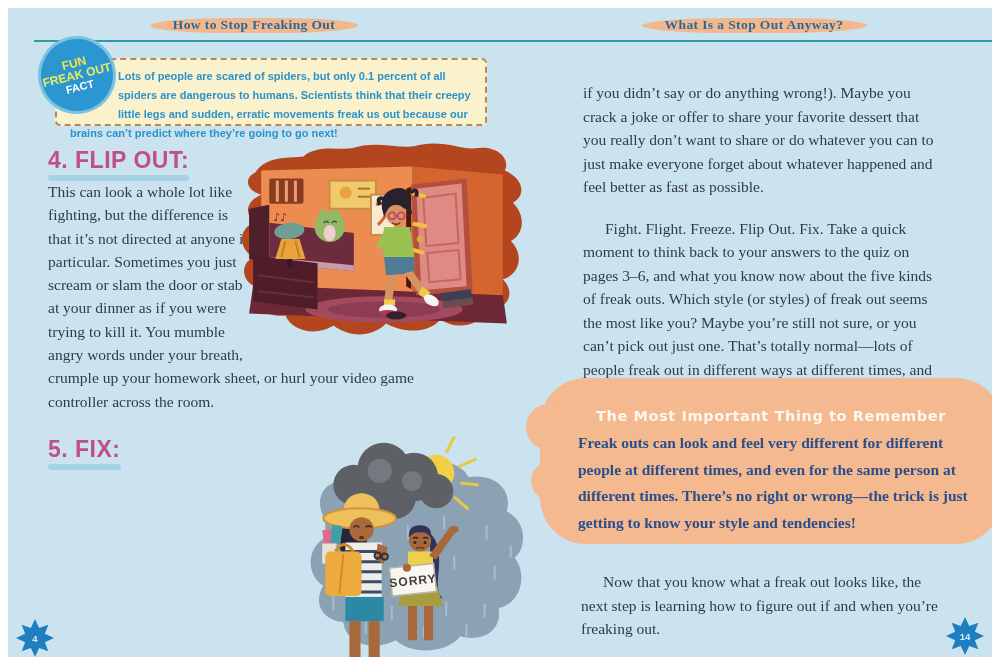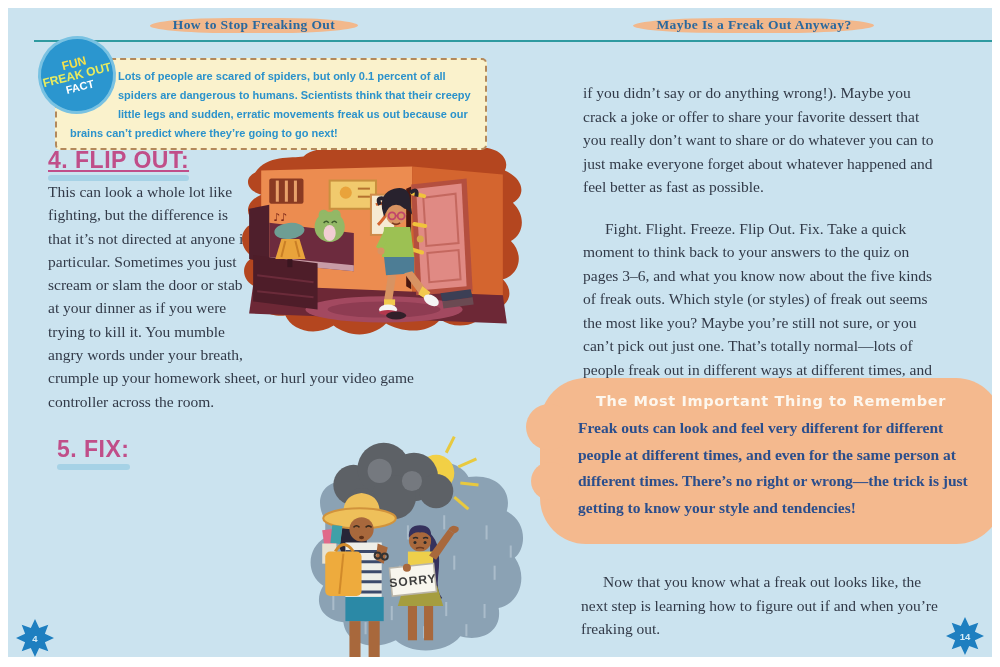--- a/index.html
+++ b/index.html
@@ -26,36 +26,36 @@
     position:absolute;left:30px;top:28px;width:78px;height:78px;border-radius:50%;
     background:#2b96cf;border:3px solid #79c2e2;box-sizing:border-box;
     transform:rotate(-14deg);display:flex;flex-direction:column;align-items:center;
     justify-content:center;line-height:1.05;z-index:3;
     font-family:"Liberation Sans", sans-serif;font-weight:bold;text-align:center;
   }
   .badge .b1,.badge .b2{color:#f6e14b;font-size:12px;}
   .badge .b2{color:#e9ec5f;}
   .badge .b3{color:#ffffff;font-size:11px;}
   .factbox{
-    position:absolute;left:47px;top:50px;width:432px;height:92px;box-sizing:border-box;
+    position:absolute;left:47px;top:50px;width:432px;height:68px;box-sizing:border-box;
     background:#faf2cc;border:2px dashed #b3895b;border-radius:5px;
     padding:7px 13px 6px 13px;z-index:2;
     font-family:"Liberation Sans", sans-serif;font-weight:bold;font-size:11px;
     line-height:19px;color:#2b92cb;
   }
   .factbox .cutout{float:left;width:48px;height:40px;}
   
   .sec-h{
     position:absolute;font-family:"Liberation Sans", sans-serif;font-weight:bold;
     font-size:23px;letter-spacing:.5px;color:#c04e89;display:inline-block;
   }
   .sec-h::after{content:"";display:block;height:6px;border-radius:3px;
     background:#a6d2e6;margin-top:1px;}
-  .h-flip{left:40px;top:139px;text-decoration:underline;}
-  .h-fix{left:49px;top:428px;}
+  .h-flip{left:40px;top:139px;}
+  .h-fix{left:40px;top:428px;}
   .para{
     position:absolute;color:#323a48;font-size:15.5px;line-height:23.3px;
     font-family:"Liberation Serif", serif;
   }
   .p-flip{left:40px;top:172px;width:416px;}
   .p-flip .fsp{float:right;width:212px;height:168px;}
   .p-fix{left:40px;top:458px;width:416px;}
   .p-fix .fsp{float:right;width:156px;height:140px;}
   
   .illo1{position:absolute;left:225px;top:134px;width:292px;height:202px;z-index:1;}
@@ -69,21 +69,21 @@
   .rp-text p.ind{text-indent:22px;}
   .callout{
     position:absolute;left:532px;top:370px;width:462px;height:166px;
     background:#f4b98e;border-radius:46px;z-index:0;
   }
   .callout::before{content:"";position:absolute;left:-14px;top:26px;width:46px;height:46px;
     border-radius:50%;background:#f4b98e;}
   .callout::after{content:"";position:absolute;left:-9px;top:84px;width:38px;height:38px;
     border-radius:50%;background:#f4b98e;}
   .callout .c-title{
-    margin:15px 20px 6px 20px;text-align:center;color:#fdf7ee;
+    margin:30px 20px 6px 20px;text-align:center;color:#fdf7ee;
     font-family:"DejaVu Sans", sans-serif;font-weight:bold;font-size:14.5px;
     letter-spacing:.6px;position:relative;z-index:1;
   }
   .callout .c-body{
     margin:0;padding:0 28px 0 38px;color:#2b4e8c;font-weight:bold;
     font-family:"Liberation Serif", serif;font-size:15.5px;line-height:26.5px;
     position:relative;z-index:1;
   }
   .rp-last{
     position:absolute;left:557px;top:546px;width:396px;color:#323a48;
@@ -105,21 +105,21 @@
 <body>
 
 <div class="spread">
 
   <div class="rule"></div>
 
   <div class="ph left">
     <span class="hl">How to Stop Freaking Out</span>
   </div>
   <div class="ph right">
-    <span class="hl">Maybe Is a Freak Out Anyway?</span>
+    <span class="hl">What Is a Stop Out Anyway?</span>
   </div>
 
   <div class="badge">
     <span class="b1">FUN</span>
     <span class="b2">FREAK OUT</span>
     <span class="b3">FACT</span>
   </div>
 
   <div class="factbox">
     <span class="cutout" aria-hidden="true"></span>

